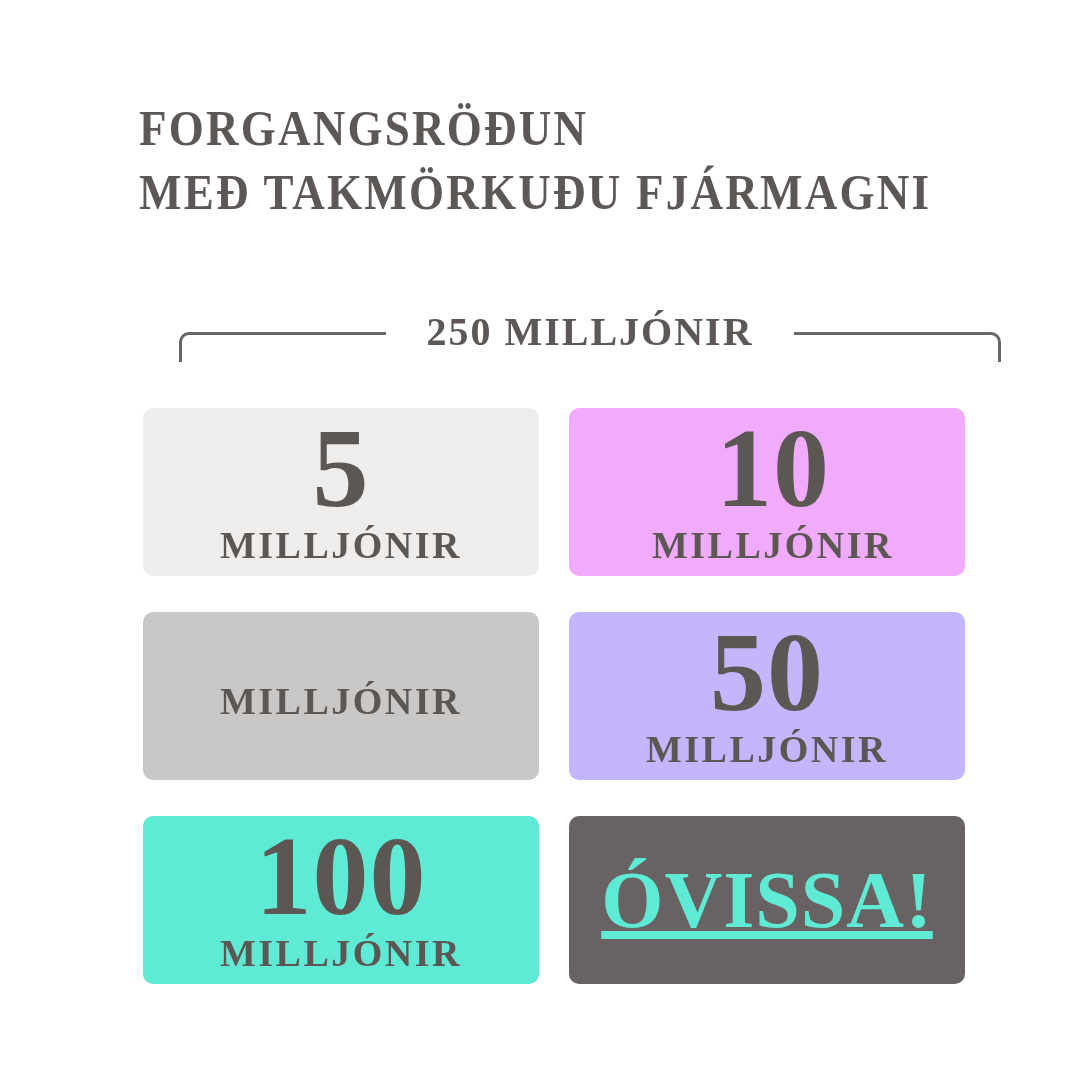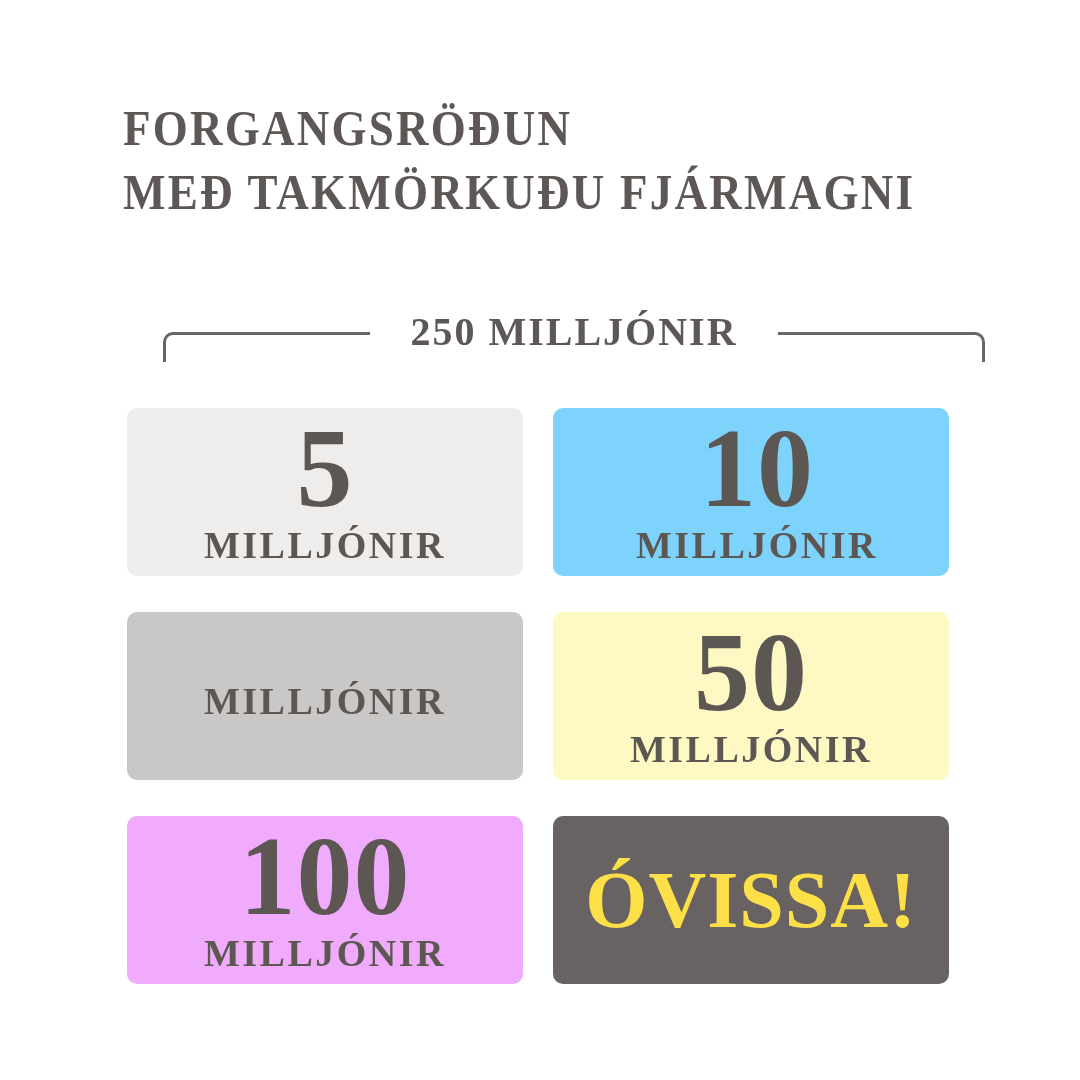--- a/index.html
+++ b/index.html
@@ -7,20 +7,21 @@
     padding: 0;
     background: #ffffff;
   }
   .canvas {
     position: relative;
     width: 1052px;
     height: 1080px;
     background: #ffffff;
     overflow: hidden;
     font-family: "Liberation Serif", serif;
+    margin-left: 16px;
   }
 
   
   .title {
     position: absolute;
     left: 123px;
     top: 96px;
     font-size: 50px;
     font-weight: 700;
     line-height: 64px;
@@ -97,22 +98,23 @@
     font-weight: 700;
     letter-spacing: 2.5px;
     margin-top: 10px;
     line-height: 1;
     text-align: right;
   }
   .card.dark .word {
     font-size: 80px;
     font-weight: 700;
     letter-spacing: 1px;
-    color: #fde047;
+    color: #5eead4;
     line-height: 1;
+    text-decoration: underline;
   }
 </style>
 </head>
 <body>
 
 <div class="canvas">
 
   <div class="title">
     <div>FORGANGSRÖÐUN</div>
     <div>MEÐ TAKMÖRKUÐU FJÁRMAGNI</div>
@@ -124,35 +126,35 @@
     <div class="seg right"></div>
   </div>
 
   <div class="grid">
 
     <div class="card" style="background: rgb(238, 237, 236);">
       <div class="num">5</div>
       <div class="unit">MILLJÓNIR</div>
     </div>
 
-    <div class="card" style="background: #7dd3fc; padding-left: 12px;">
+    <div class="card" style="background: #f0abfc; padding-left: 12px;">
       <div class="num">10</div>
       <div class="unit">MILLJÓNIR</div>
     </div>
 
     <div class="card" style="background: rgb(201, 200, 199);">
       <div class="unit">MILLJÓNIR</div>
     </div>
 
-    <div class="card" style="background: #fef9c3;">
+    <div class="card" style="background: #c4b5fd;">
       <div class="num">50</div>
       <div class="unit">MILLJÓNIR</div>
     </div>
 
-    <div class="card" style="background: #f0abfc; border-radius: 10px;">
+    <div class="card" style="background: #5eead4; border-radius: 10px;">
       <div class="num">100</div>
       <div class="unit">MILLJÓNIR</div>
     </div>
 
     <div class="card dark" style="background: rgb(104, 99, 98);">
       <div class="word">ÓVISSA!</div>
     </div>
 
   </div>
 

